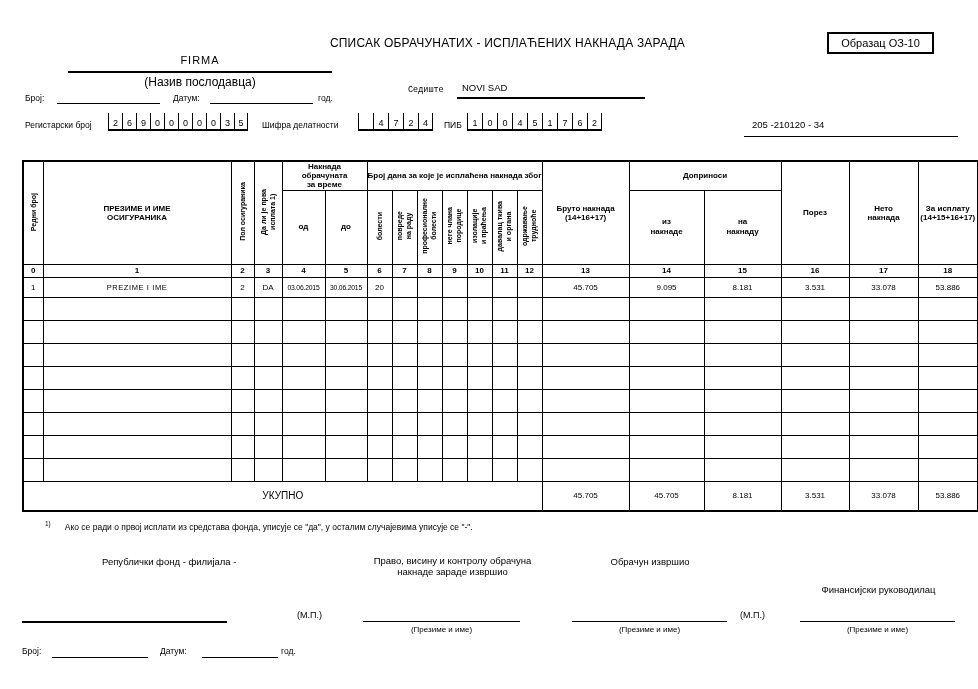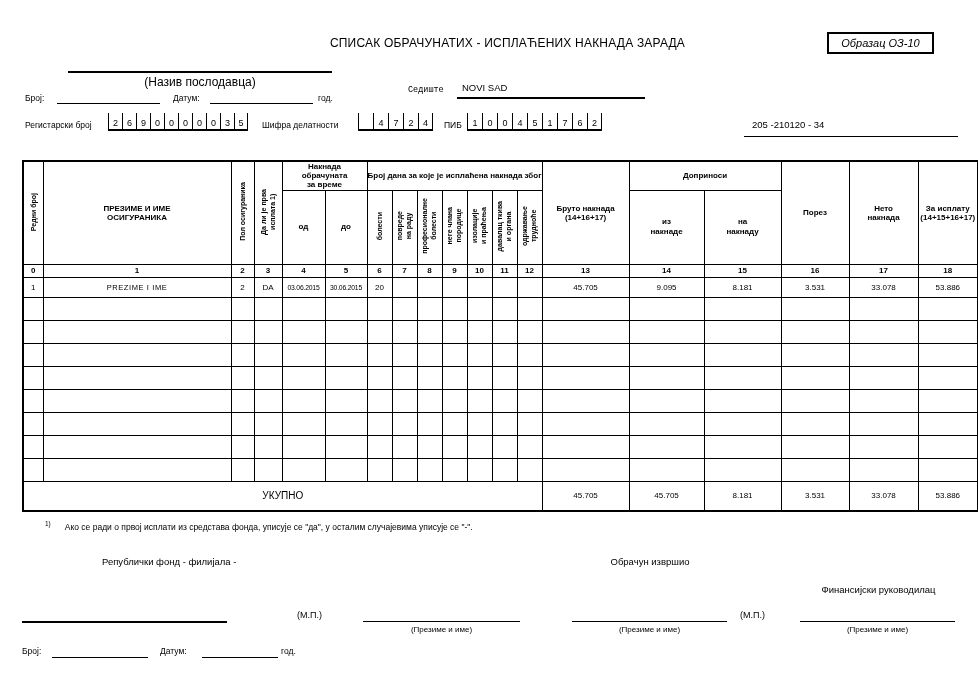--- a/index.html
+++ b/index.html
@@ -7,21 +7,21 @@
   body { font-family:"Liberation Sans", sans-serif; color:#000; }
   #doc { position:relative; width:978px; height:689px; background:#fff; overflow:hidden; }
   .abs { position:absolute; }
   .ctr { text-align:center; }
   .pre { white-space:pre-line; }
   .uline { position:absolute; border-top:1.5px solid #000; height:0; }
   .uline.thick { border-top:2px solid #000; }
 
   
   .title { font-size:12px; font-weight:normal; letter-spacing:.2px; }
-  .form-code-box { border:2px solid #000; display:flex; align-items:center; justify-content:center; font-size:11px;font-style:italic; }
+  .form-code-box { border:2px solid #000; display:flex; align-items:center; justify-content:center; font-size:11px; }
 
   .lbl { font-size:8.5px; }
   .val { font-size:9.5px; }
 
   .comb { position:absolute; display:flex; border-bottom:2px solid #000; height:18px; }
   .comb span { display:flex; align-items:flex-end; justify-content:center; border-left:1.5px solid #000;
                font-size:9px; padding-bottom:1px; }
   .comb span:last-child { border-right:1.5px solid #000; }
   .comb.w14 span { width:14px; }
   .comb.w15 span { width:15px; }
@@ -56,20 +56,21 @@
 </head>
 <body>
 
 <div id="doc">
 
   <div class="abs title ctr" style="left:240px; top:36px; width:535px;">СПИСАК ОБРАЧУНАТИХ - ИСПЛАЋЕНИХ НАКНАДА ЗАРАДА</div>
   <div class="abs form-code-box" style="left:827px; top:32px; width:107px; height:22px;">
     <span>Образац ОЗ-10</span>
   </div>
 
+  <div class="abs ctr" style="left:68px; top:54px; width:264px; font-size:11px; letter-spacing:1px;">FIRMA</div>
   <div class="uline thick" style="left:68px; top:71px; width:264px;"></div>
   <div class="abs ctr" style="left:68px; top:75px; width:264px; font-size:12px;">(Назив послодавца)</div>
 
   <div class="abs lbl" style="left:25px; top:93px;">Број:</div>
   <div class="uline" style="left:57px; top:103px; width:103px;"></div>
   <div class="abs lbl" style="left:173px; top:93px;">Датум:</div>
   <div class="uline" style="left:210px; top:103px; width:103px;"></div>
   <div class="abs lbl" style="left:318px; top:93px;">год.</div>
 
   <div class="abs lbl" style="left:408px; top:85px;font-family:Liberation Mono, monospace;">Седиште</div>
@@ -411,20 +412,22 @@
   <div class="uline thick" style="left:22px; top:621px; width:205px;"></div>
 
   <div class="abs lbl" style="left:22px; top:646px;">Број:</div>
   <div class="uline" style="left:52px; top:657px; width:96px;"></div>
   <div class="abs lbl" style="left:160px; top:646px;">Датум:</div>
   <div class="uline" style="left:202px; top:657px; width:76px;"></div>
   <div class="abs lbl" style="left:281px; top:646px;">год.</div>
 
   <div class="abs stamp" style="left:297px; top:610px;">(М.П.)</div>
 
+  <div class="abs sig-lbl ctr pre" style="left:355px; top:555px; width:195px; line-height:1.2;">Право, висину и контролу обрачуна
+накнаде зараде извршио</div>
   <div class="uline" style="left:363px; top:621px; width:157px;"></div>
   <div class="abs cap ctr" style="left:363px; top:625px; width:157px;">(Презиме и име)</div>
 
   <div class="abs sig-lbl ctr" style="left:580px; top:556px; width:140px;">Обрачун извршио</div>
   <div class="uline" style="left:572px; top:621px; width:155px;"></div>
   <div class="abs cap ctr" style="left:572px; top:625px; width:155px;">(Презиме и име)</div>
 
   <div class="abs stamp" style="left:740px; top:610px;">(М.П.)</div>
 
   <div class="abs sig-lbl ctr" style="left:800px; top:584px; width:157px;">Финансијски руководилац</div>

